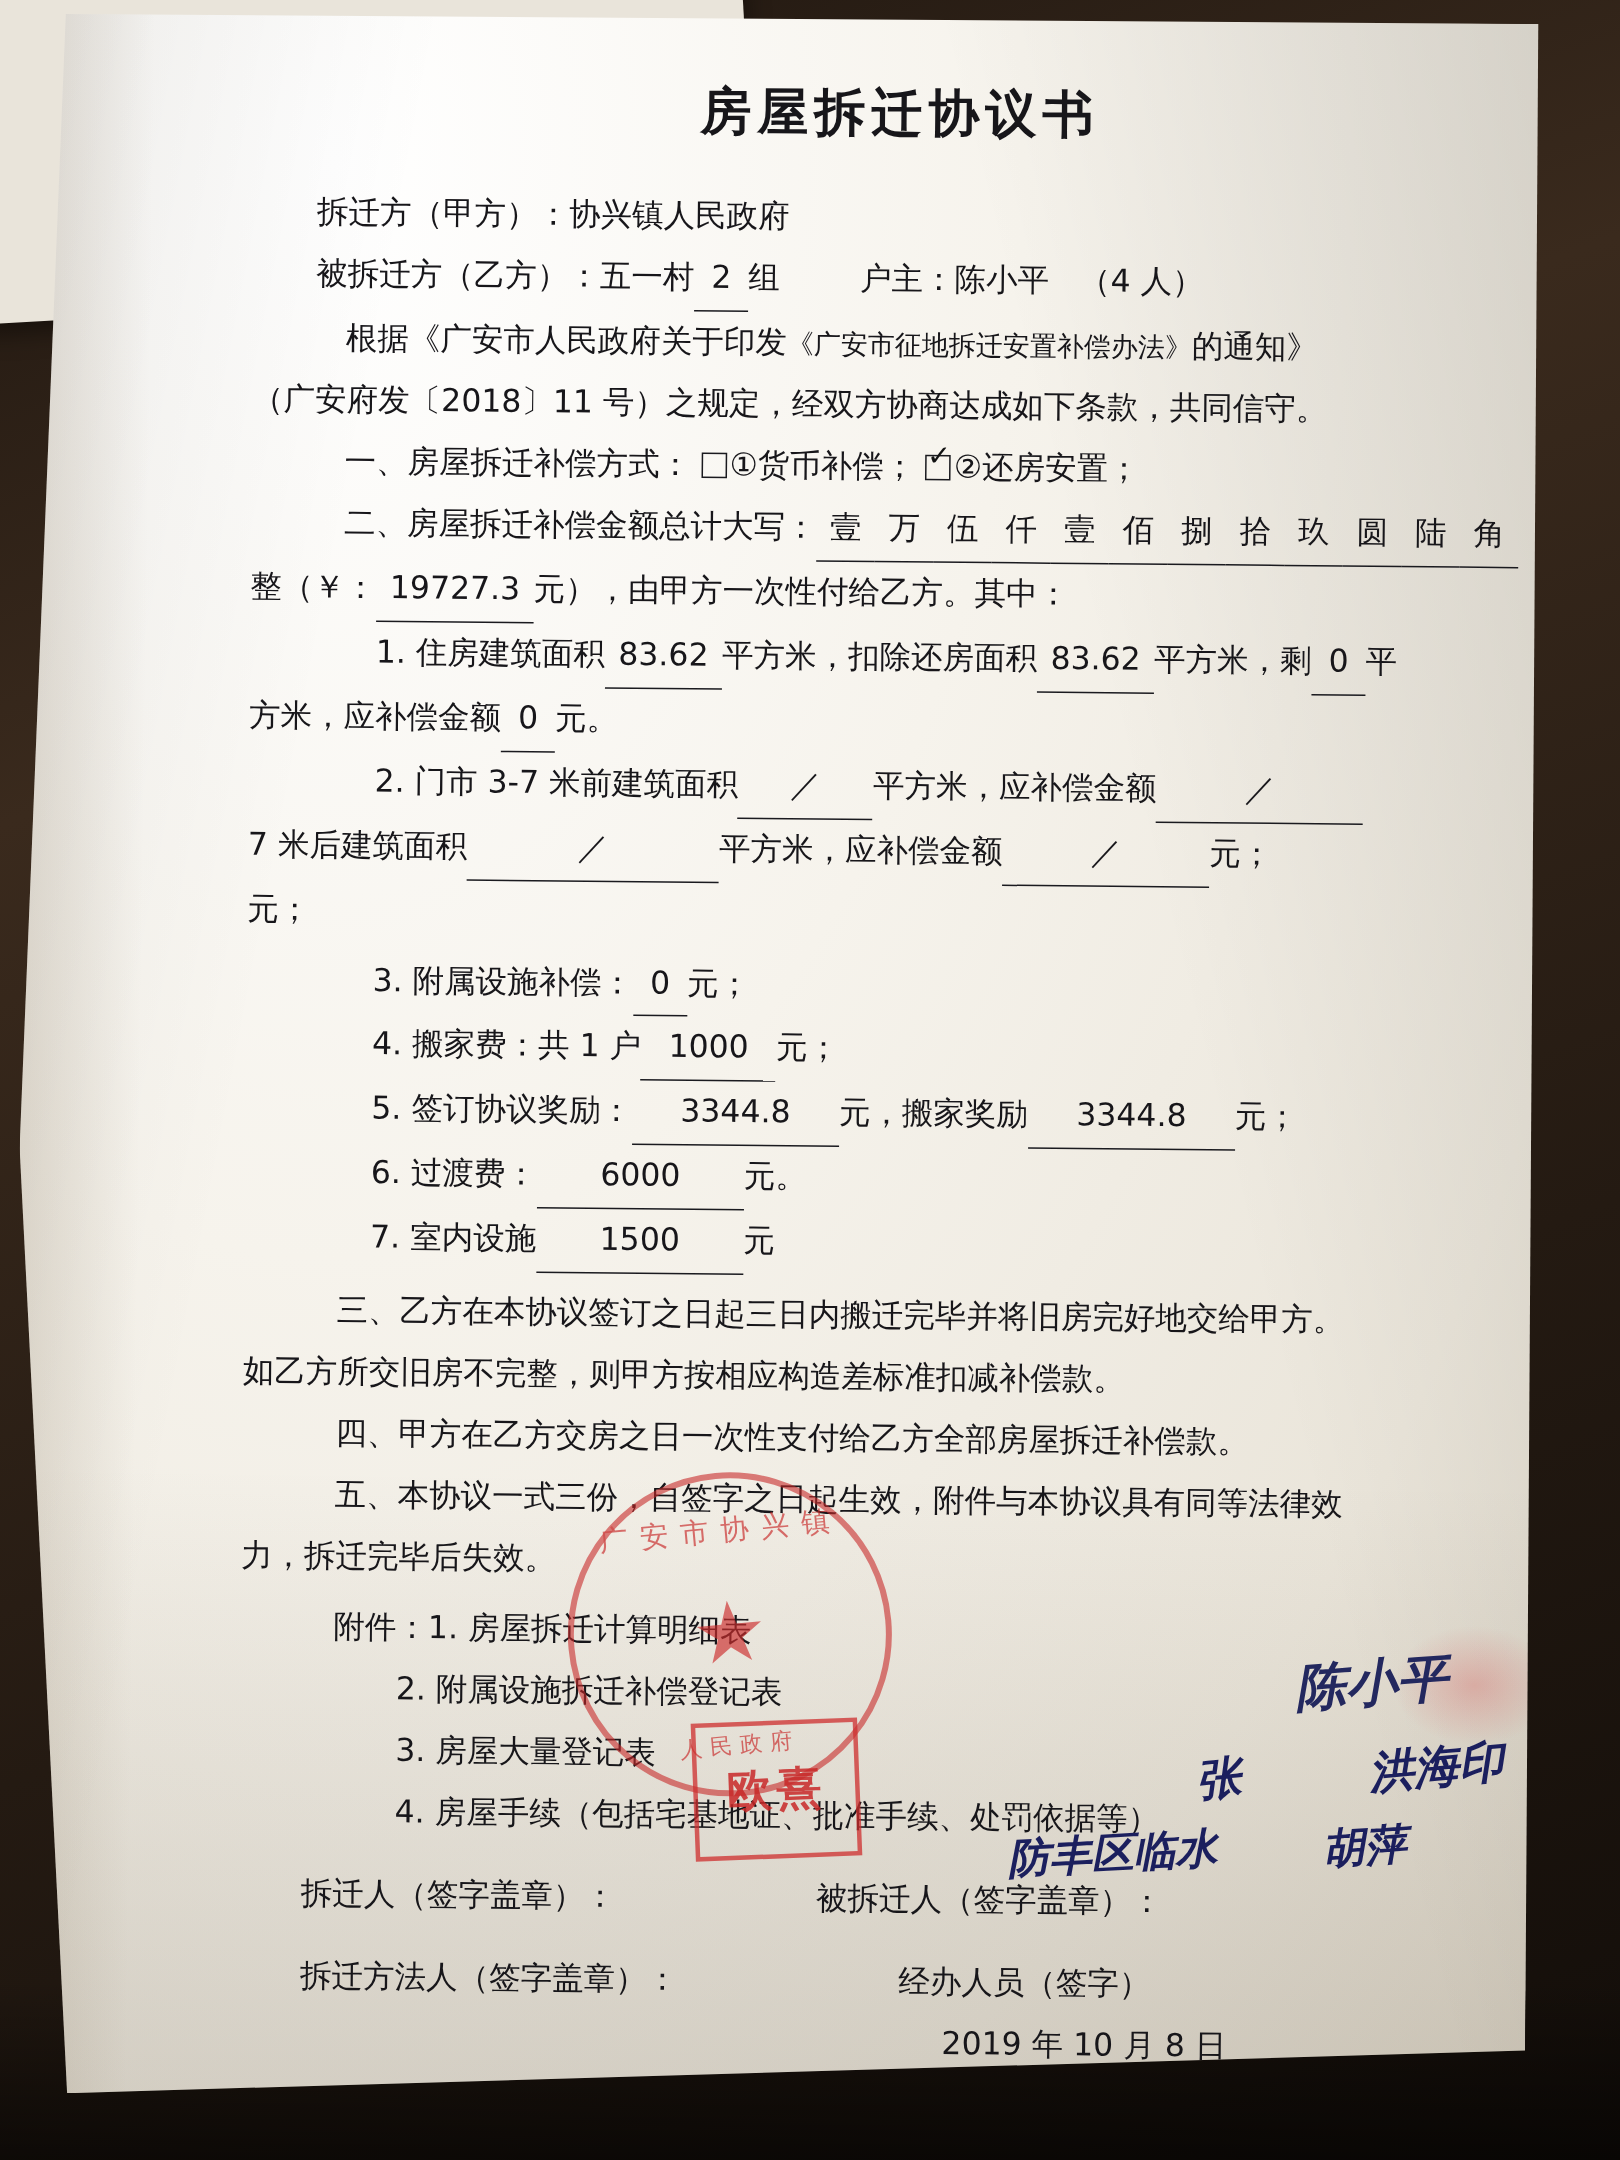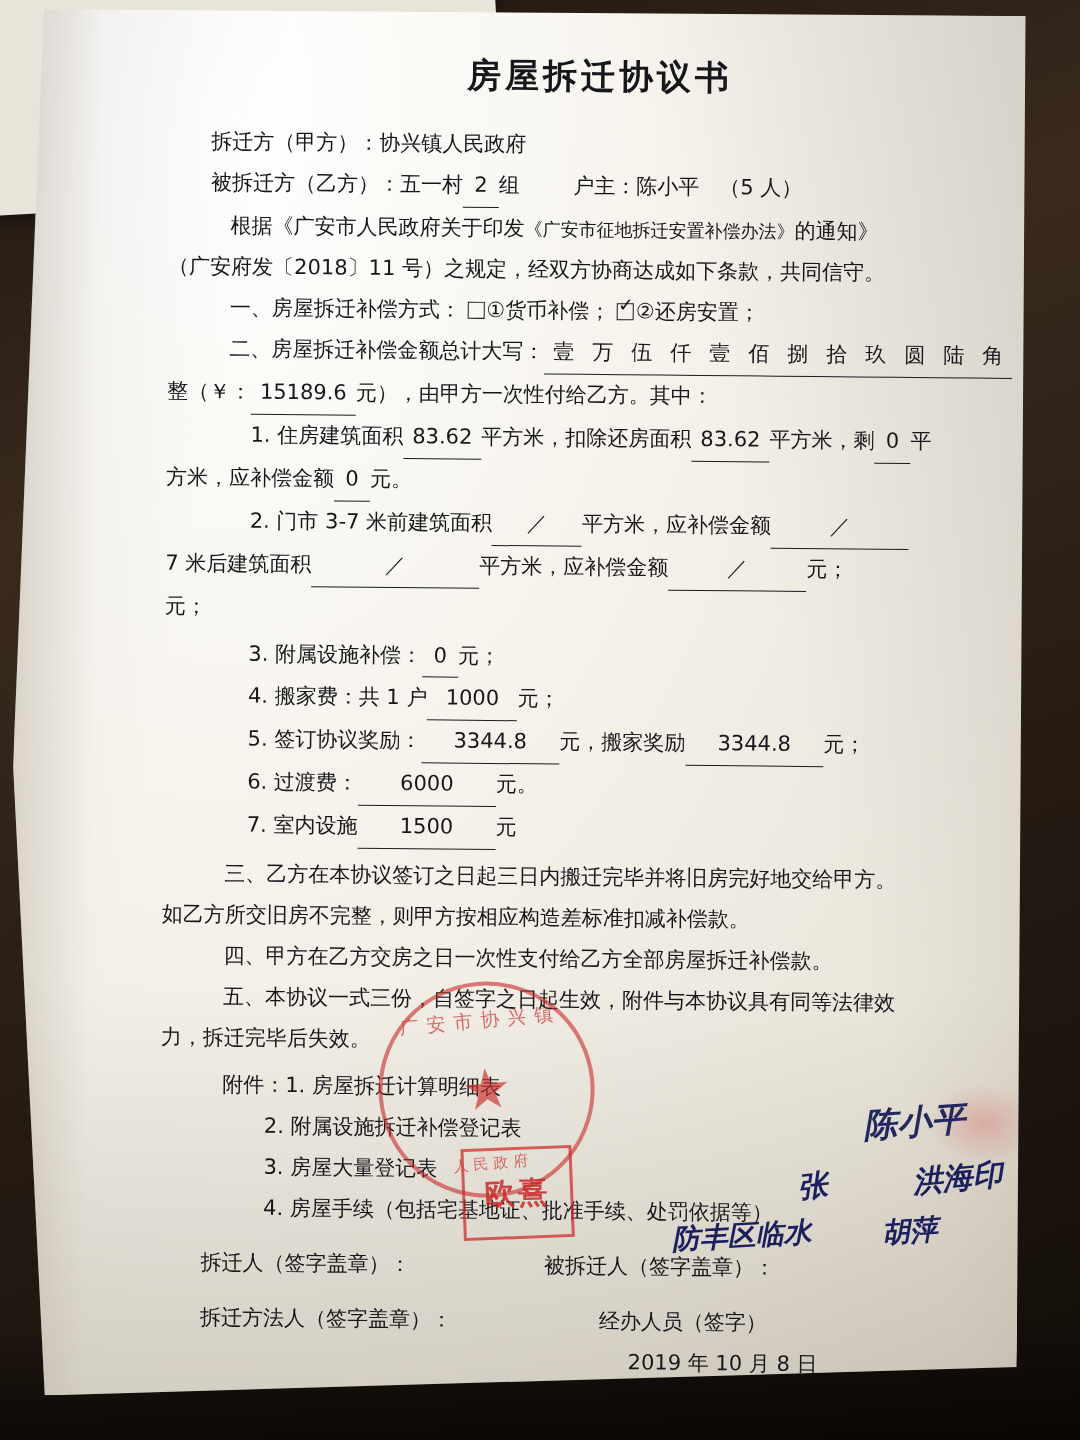--- a/index.html
+++ b/index.html
@@ -218,39 +218,39 @@
     <div class="title">房屋拆迁协议书</div>
 
     <div class="line indent1">
       <span>拆迁方（甲方）：</span><span>协兴镇人民政府</span>
     </div>
 
     <div class="line indent1">
       <span>被拆迁方（乙方）：</span><span>五一</span><span>村</span><span class="u">2</span><span>组</span>
       &nbsp;&nbsp;&nbsp;&nbsp;&nbsp;&nbsp;
       <span>户主：</span><span>陈小平</span>
-      &nbsp;&nbsp;<span>（5 人）</span>
+      &nbsp;&nbsp;<span>（4 人）</span>
     </div>
 
     <div class="line indent2">
       <span>根据《</span><span>广安市人民政府关于印发</span><span class="small">《广安市征地拆迁安置补偿办法》</span><span>的通知》</span>
     </div>
 
     <div class="line">（广安府发〔2018〕11 号）之规定，经双方协商达成如下条款，共同信守。</div>
 
     <div class="line indent2">
       <span>一、房屋拆迁补偿方式：</span>
       <span class="box"></span><span>①货币补偿；</span>
       <span class="box checked"></span><span>②还房安置；</span>
     </div>
 
     <div class="line indent2">二、房屋拆迁补偿金额总计大写：<span class="u">壹</span><span class="u">万</span><span class="u">伍</span><span class="u">仟</span><span class="u">壹</span><span class="u">佰</span><span class="u">捌</span><span class="u">拾</span><span class="u">玖</span><span class="u">圆</span><span class="u">陆</span><span class="u">角</span></div>
 
     <div class="line">
-      <span>整（￥：</span><span class="u u-wide">15189.6</span><span>元），由甲方一次性付给乙方。其中：</span>
+      <span>整（￥：</span><span class="u u-wide">19727.3</span><span>元），由甲方一次性付给乙方。其中：</span>
     </div>
 
     <div class="line indent3">
       <span>1. 住房建筑面积</span><span class="u">83.62</span><span>平方米，扣除还房面积</span><span class="u">83.62</span><span>平方米，剩</span><span class="u">0</span><span>平</span>
     </div>
     <div class="line">
       方米，应补偿金额<span class="u">0</span><span>元。</span>
     </div>
 
     <div class="line indent3">

